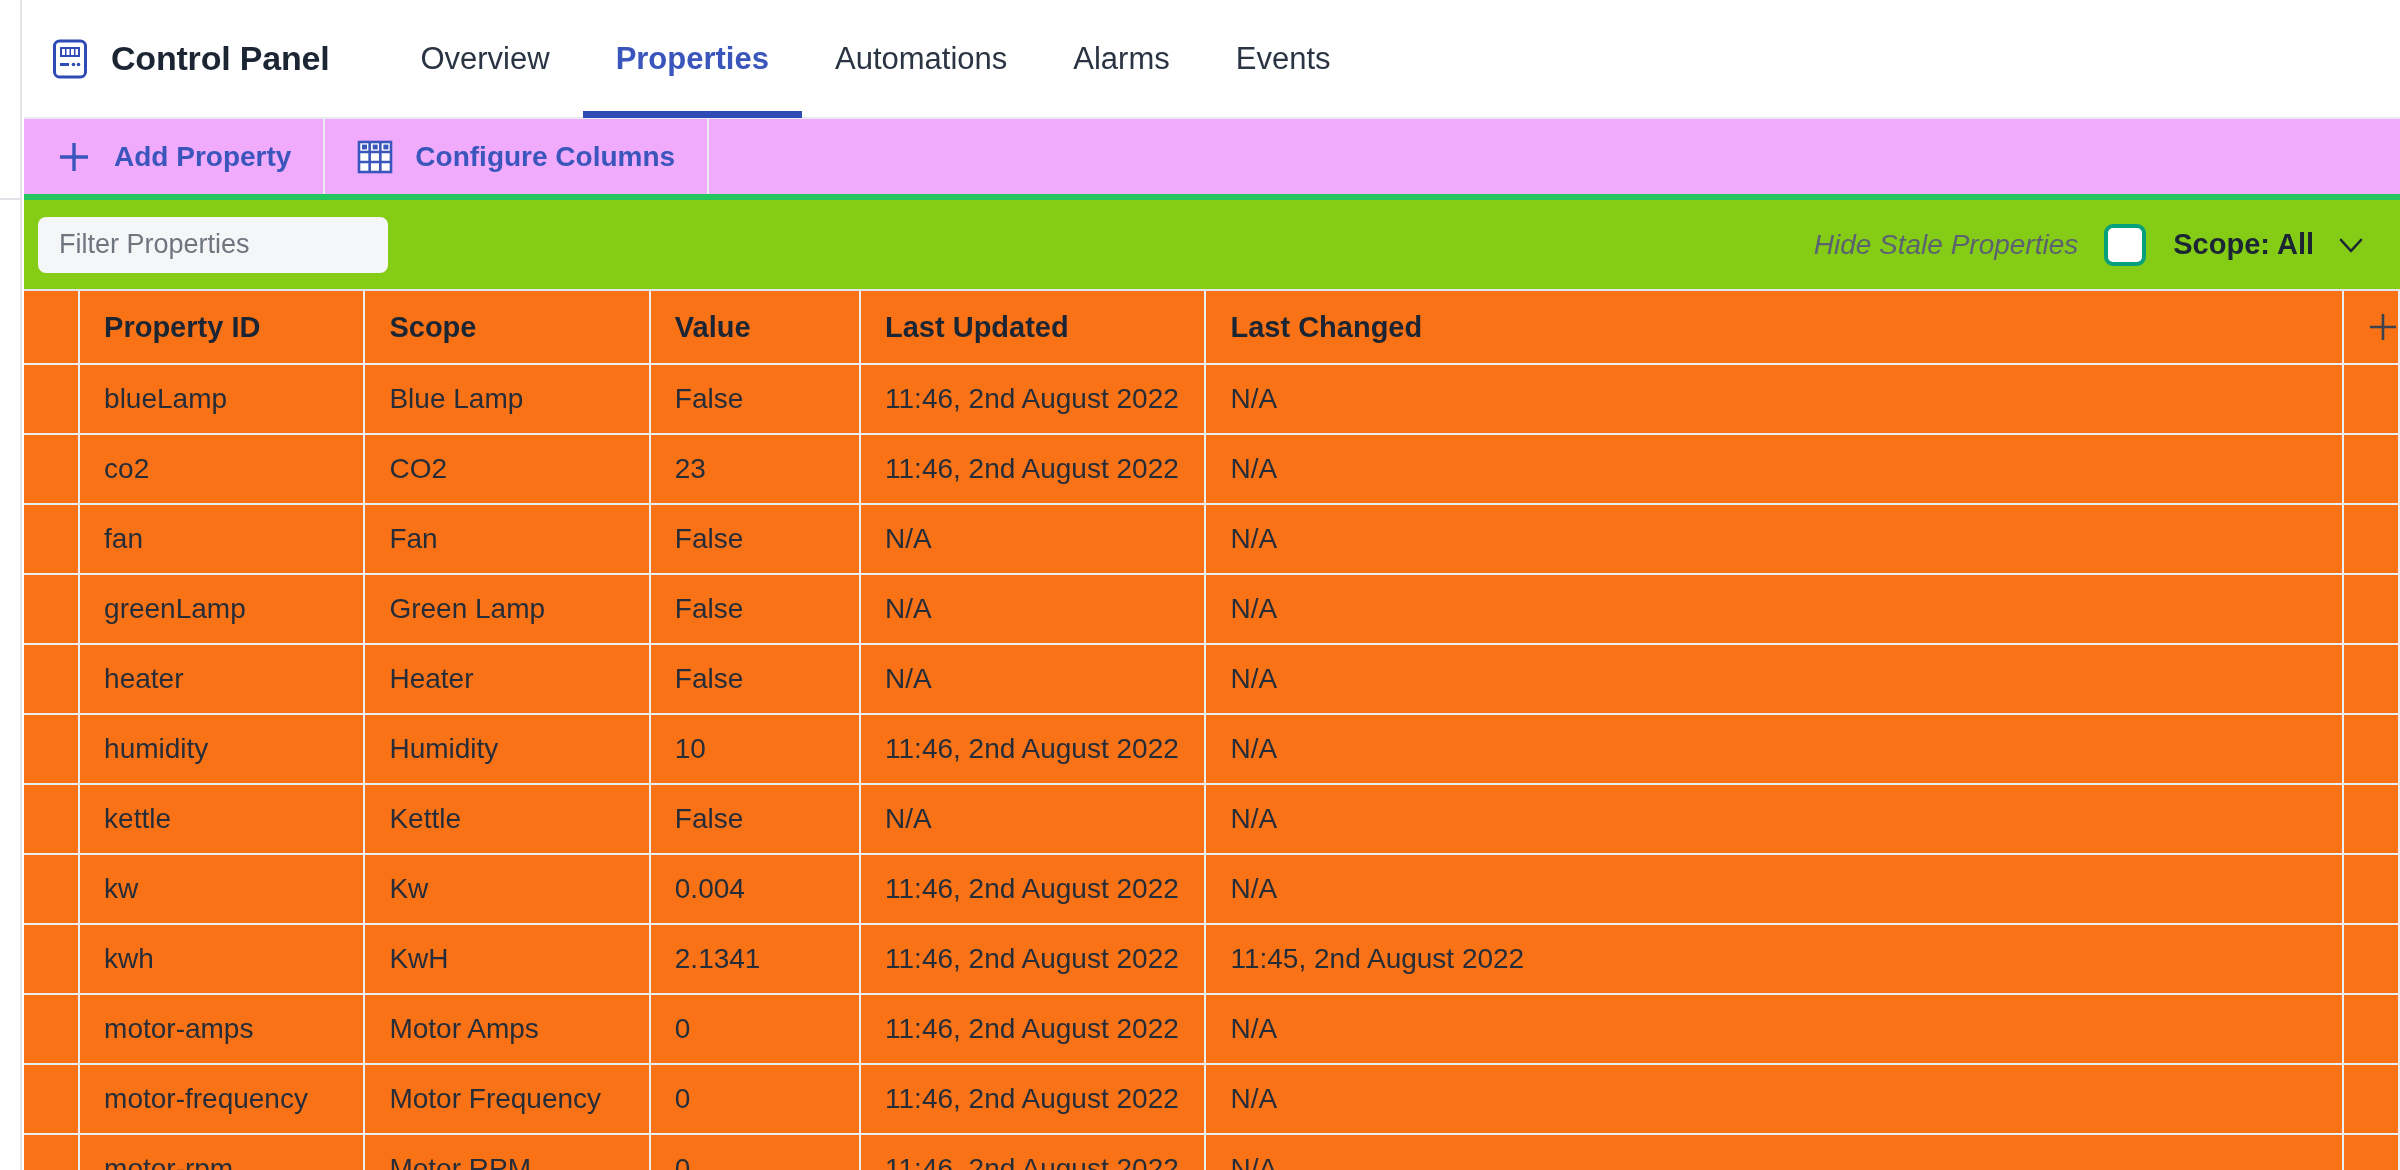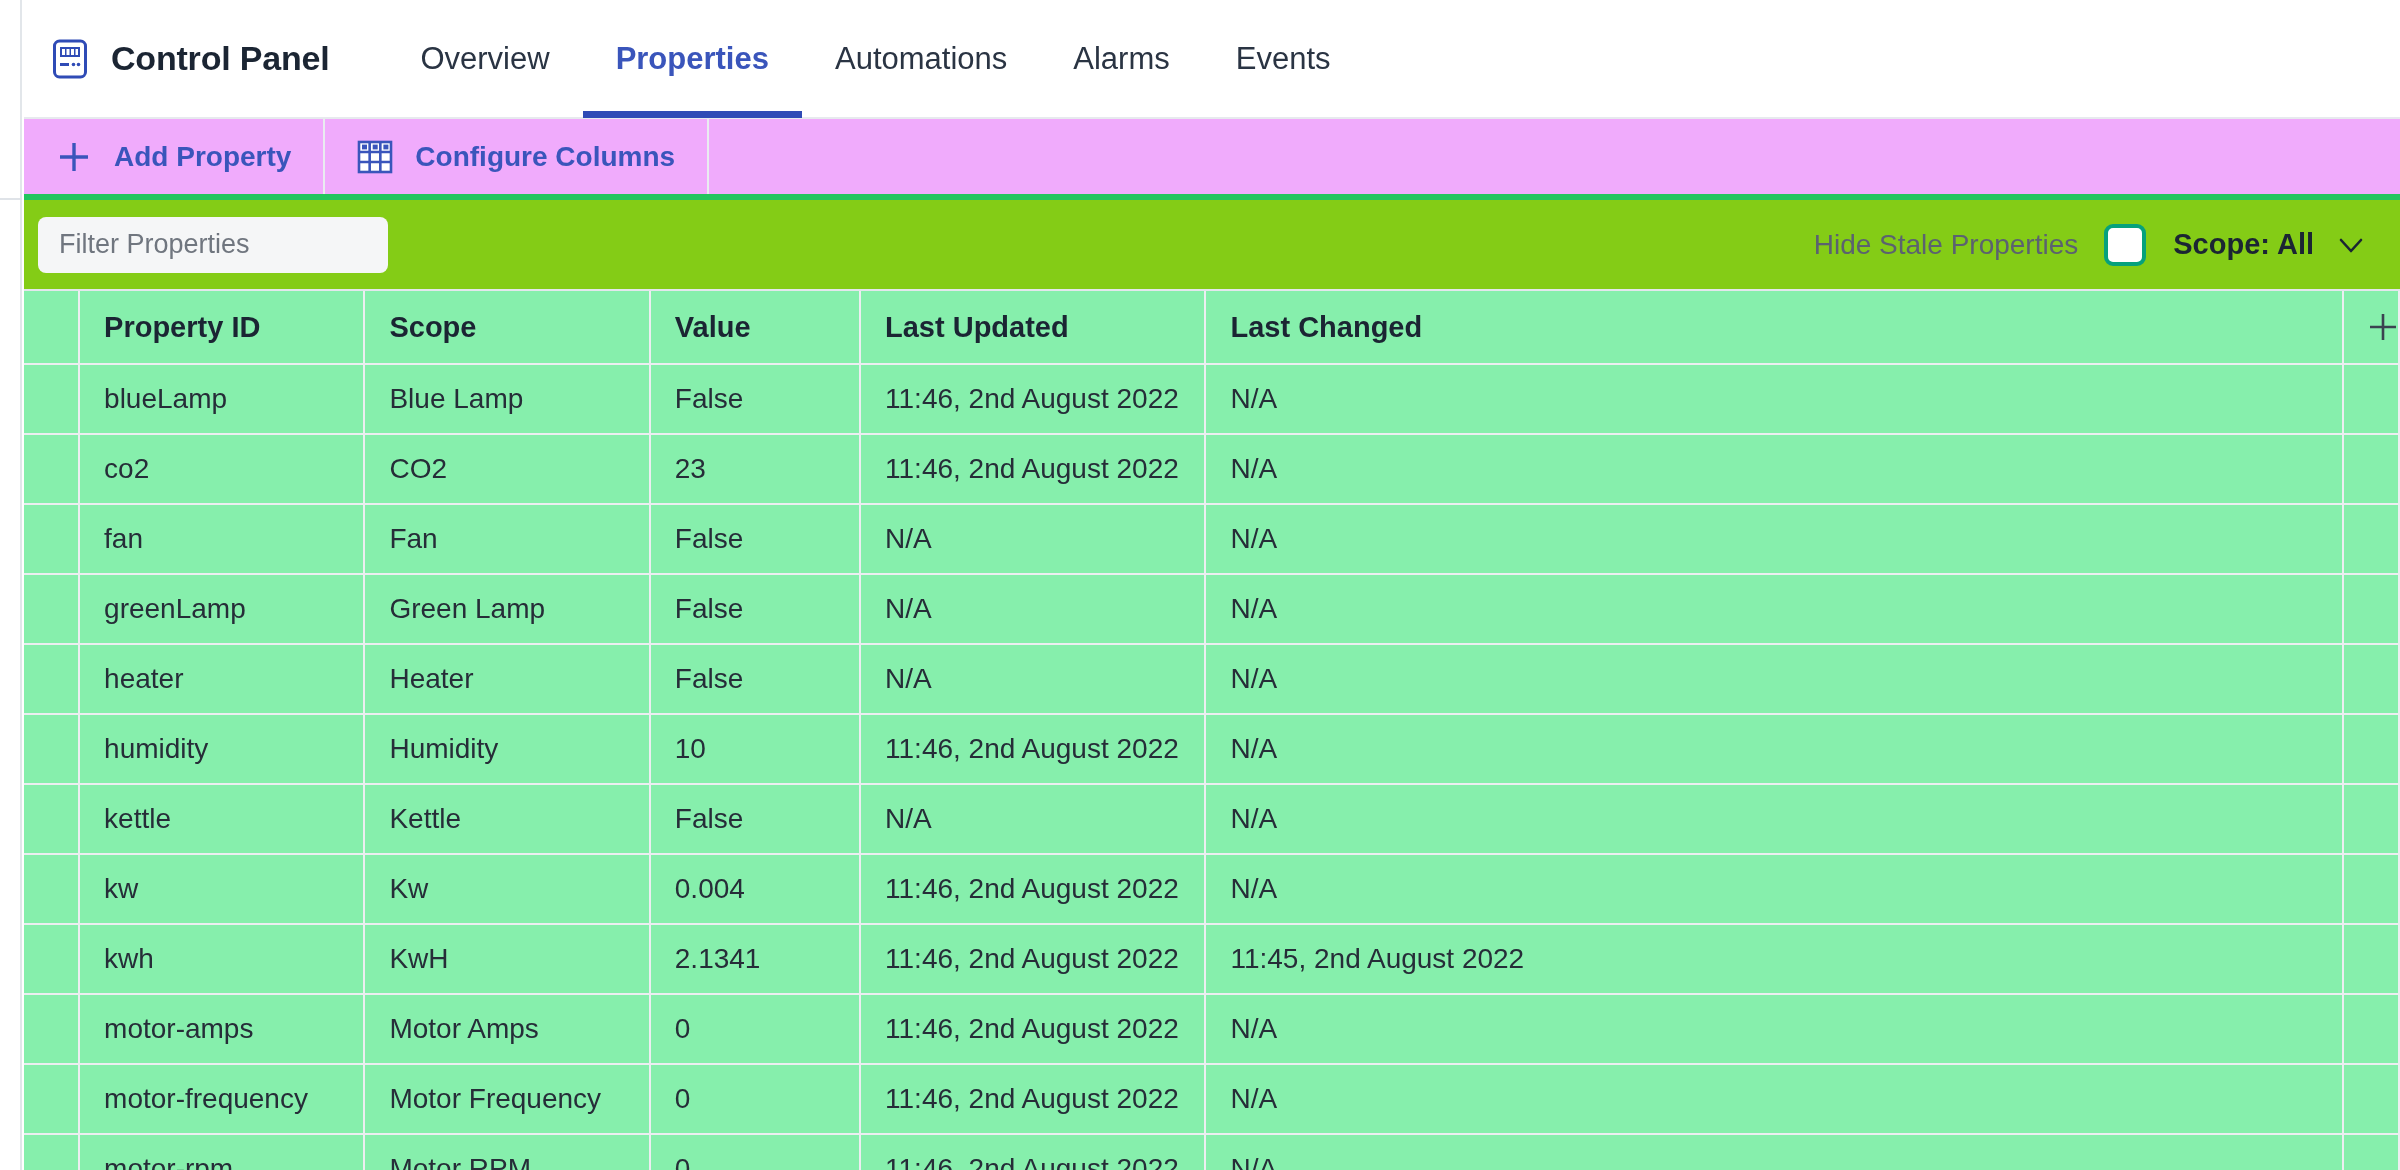--- a/index.html
+++ b/index.html
@@ -142,20 +142,21 @@
   .filter-right {
     margin-left: auto;
     display: flex;
     align-items: center;
     gap: 26px;
   }
   .stale-label {
     font-size: 28px;
     color: #5b6270;
     white-space: nowrap;
+    font-style: italic;
   }
   .stale-check {
     width: 42px; height: 42px;
     border: 4px solid #06a17c;
     border-radius: 9px;
     background: #ffffff;
     cursor: pointer;
     flex: none;
   }
   .scope {
@@ -170,21 +171,21 @@
     font-weight: 700;
     color: #1b2533;
     white-space: nowrap;
   }
 
   
   .table-wrap {
     position: absolute;
     left: 24px; top: 289px;
     width: 2376px; height: 881px;
-    background: #86efac;
+    background: #f97316;
     border-top: 2px solid #e3e7ec;
     overflow: hidden;
   }
   table.grid {
     border-collapse: collapse;
     table-layout: fixed;
     width: 2376px;
   }
   table.grid th, table.grid td {
     border-right: 2px solid #eceef1;

